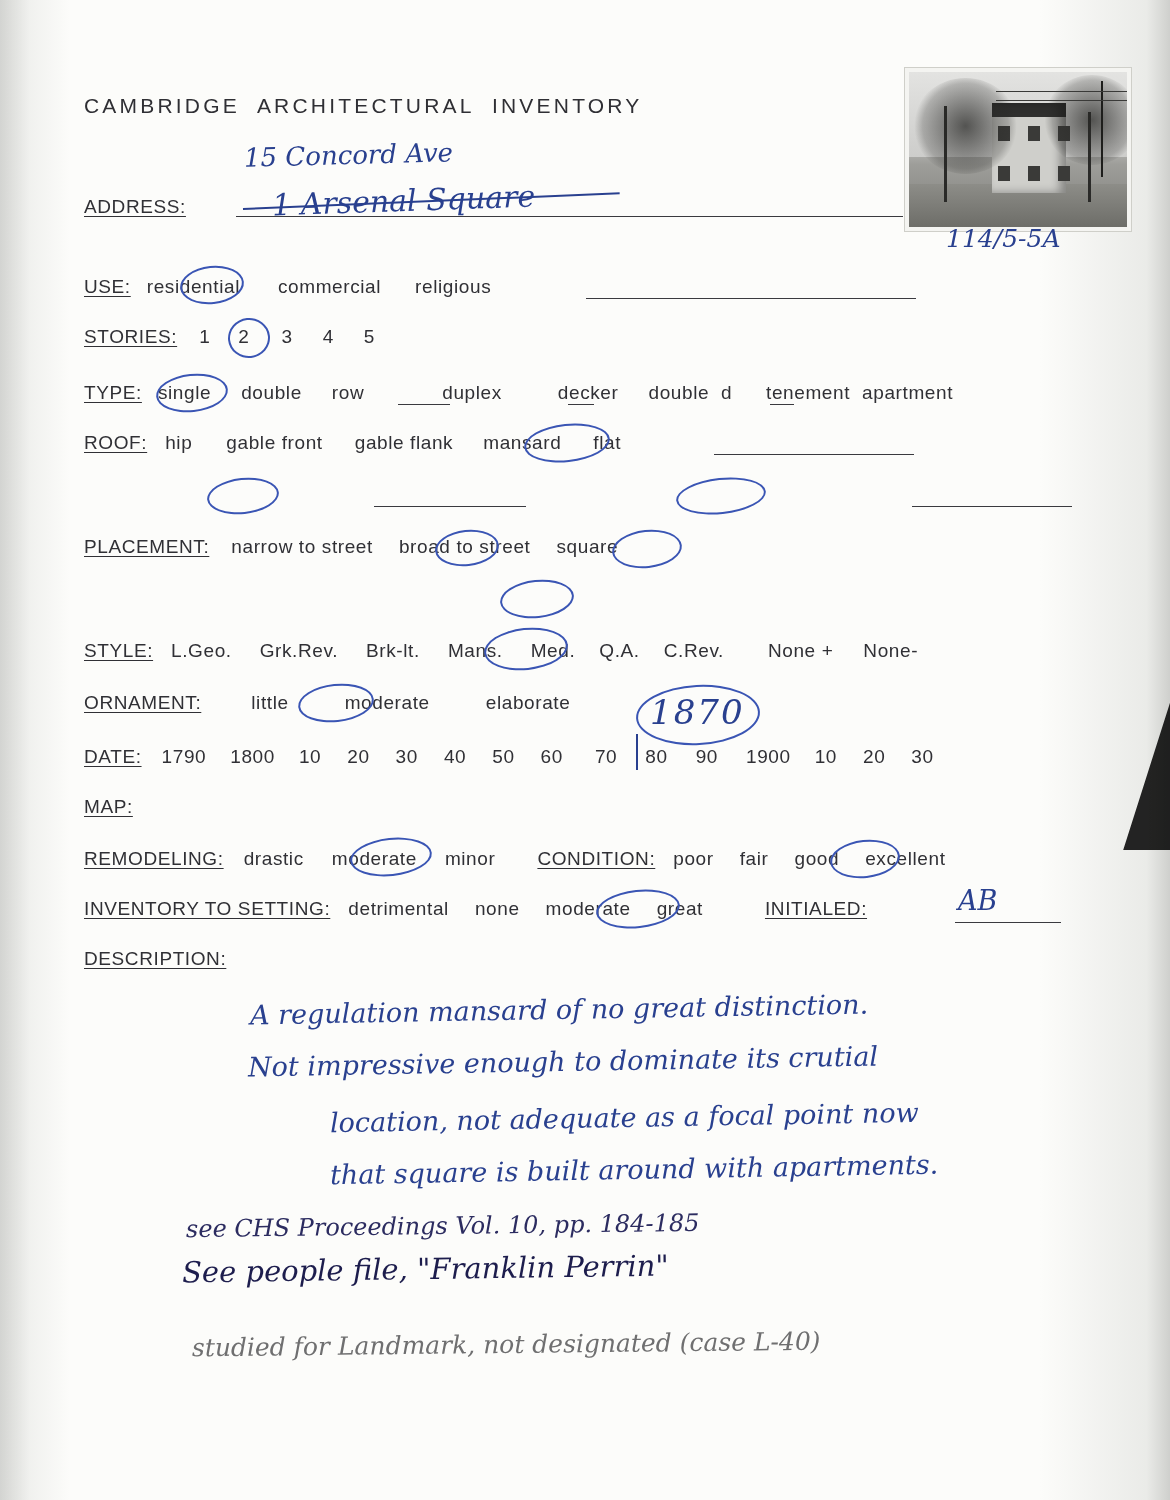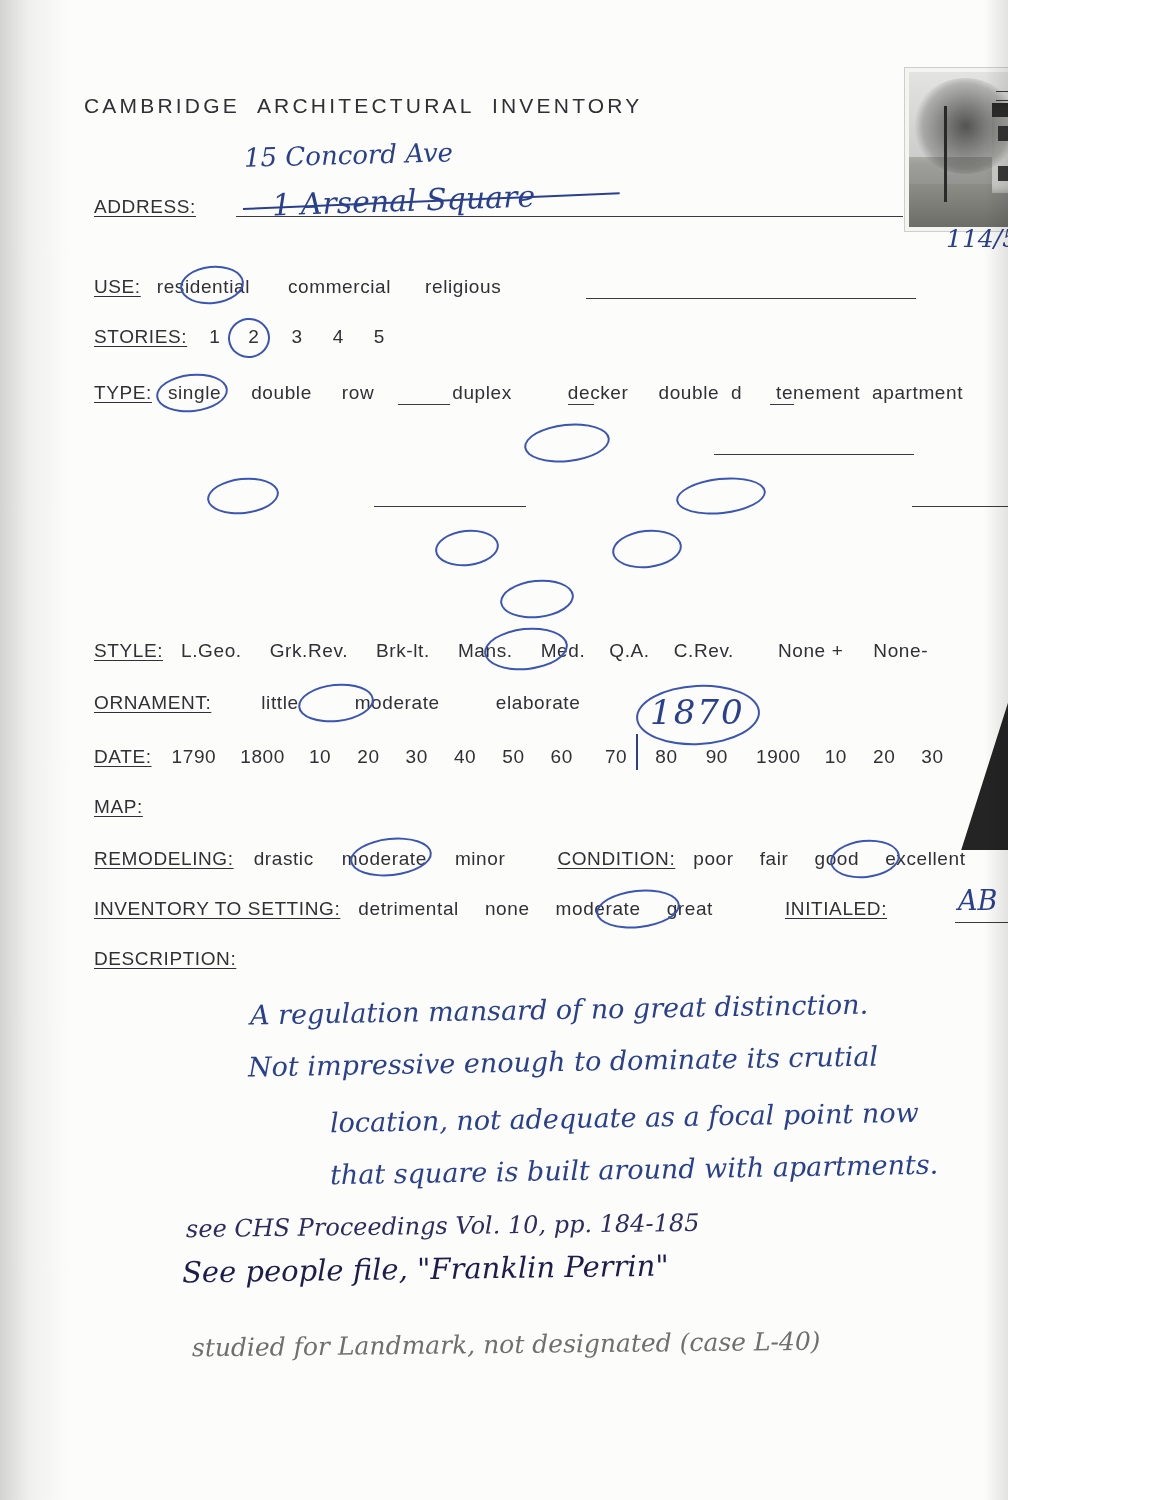--- a/index.html
+++ b/index.html
@@ -2,21 +2,21 @@
 <html><head>
 <meta charset="utf-8">
 <style>
   html, body {
     margin: 0;
     padding: 0;
     background: #ffffff;
   }
   .page {
     position: relative;
-    width: 1008px;
+    width: 1170px;
     height: 1500px;
     background: #fbfbf7;
     overflow: hidden;
     font-family: "Liberation Sans", sans-serif;
   }
   
   .paper-tint {
     position: absolute;
     inset: 0;
     background:
@@ -50,21 +50,20 @@
     position: absolute;
     left: 84px; top: 94px;
     font-size: 21px;
     letter-spacing: 3.2px;
     color: #2f2f34;
     white-space: pre;
   }
   .label {
     text-decoration: underline;
     text-underline-offset: 3px;
-    margin-left: 10px;
   }
   .row {
     position: absolute;
     left: 84px;
     display: flex;
     align-items: baseline;
     gap: 0;
     color: #303035;
     font-size: 19px;
     letter-spacing: .6px;
@@ -228,28 +227,50 @@
     <span style="width:34px"></span>
     <span>tenement</span>
     <span style="width:12px"></span>
     <span>apartment</span>
   </div>
   <div class="ruleline" style="left:398px; top:404px; width:52px;"></div>
   <div class="ruleline" style="left:568px; top:404px; width:26px;"></div>
   <div class="ruleline" style="left:770px; top:404px; width:24px;"></div>
   <div class="circle" style="left:156px; top:374px; width:68px; height:34px;"></div>
 
+  <div class="row" style="top:432px;">
+    <span class="label">ROOF:</span>
+    <span style="width:18px"></span>
+    <span>hip</span>
+    <span style="width:34px"></span>
+    <span>gable front</span>
+    <span style="width:32px"></span>
+    <span>gable flank</span>
+    <span style="width:30px"></span>
+    <span>mansard</span>
+    <span style="width:32px"></span>
+    <span>flat</span>
+  </div>
   <div class="ruleline" style="left:714px; top:454px; width:200px;"></div>
   <div class="circle" style="left:524px; top:424px; width:82px; height:34px;"></div>
 
   <div class="ruleline" style="left:374px; top:506px; width:152px;"></div>
   <div class="ruleline" style="left:912px; top:506px; width:160px;"></div>
   <div class="circle" style="left:207px; top:478px; width:68px; height:32px;"></div>
   <div class="circle" style="left:676px; top:478px; width:86px; height:32px;"></div>
 
+  <div class="row" style="top:536px;">
+    <span class="label">PLACEMENT:</span>
+    <span style="width:22px"></span>
+    <span>narrow to street</span>
+    <span style="width:26px"></span>
+    <span>broad to street</span>
+    <span style="width:26px"></span>
+    <span>square</span>
+  </div>
   <div class="circle" style="left:435px; top:530px; width:60px; height:32px;"></div>
   <div class="circle" style="left:612px; top:530px; width:66px; height:34px;"></div>
 
   <div class="circle" style="left:500px; top:580px; width:70px; height:34px;"></div>
 
   <div class="row" style="top:640px;">
     <span class="label">STYLE:</span>
     <span style="width:18px"></span>
     <span>L.Geo.</span>
     <span style="width:28px"></span>

